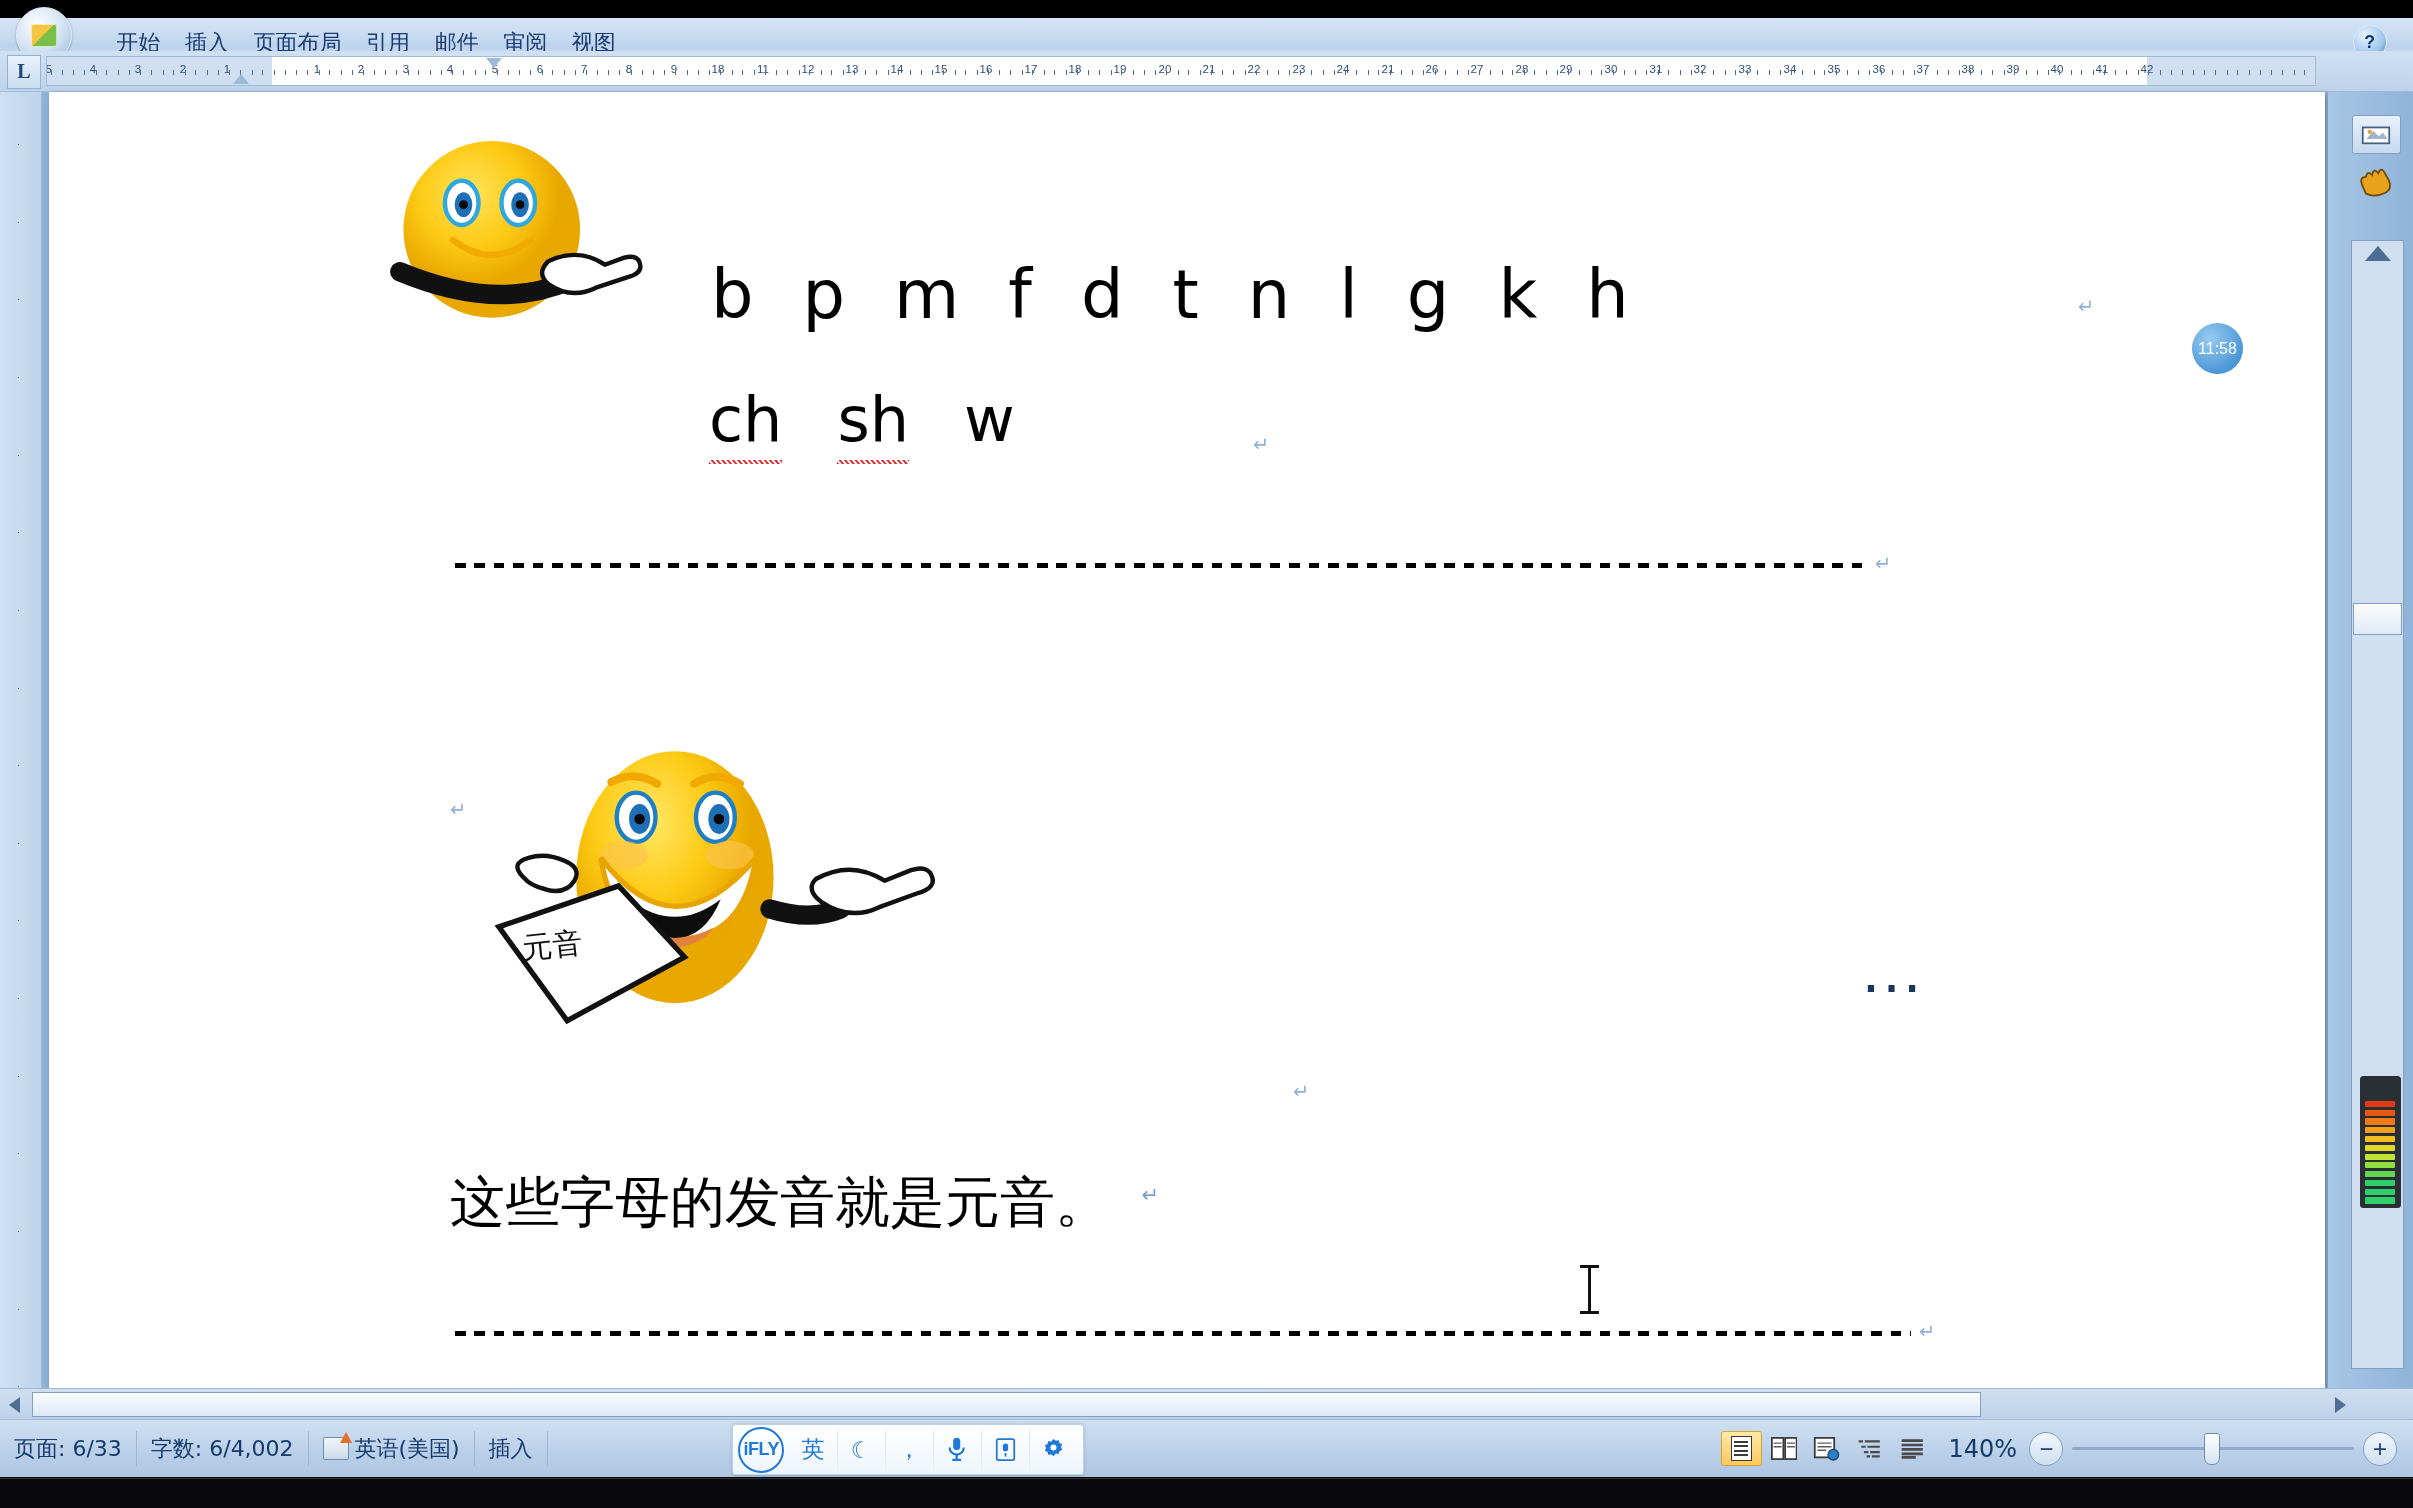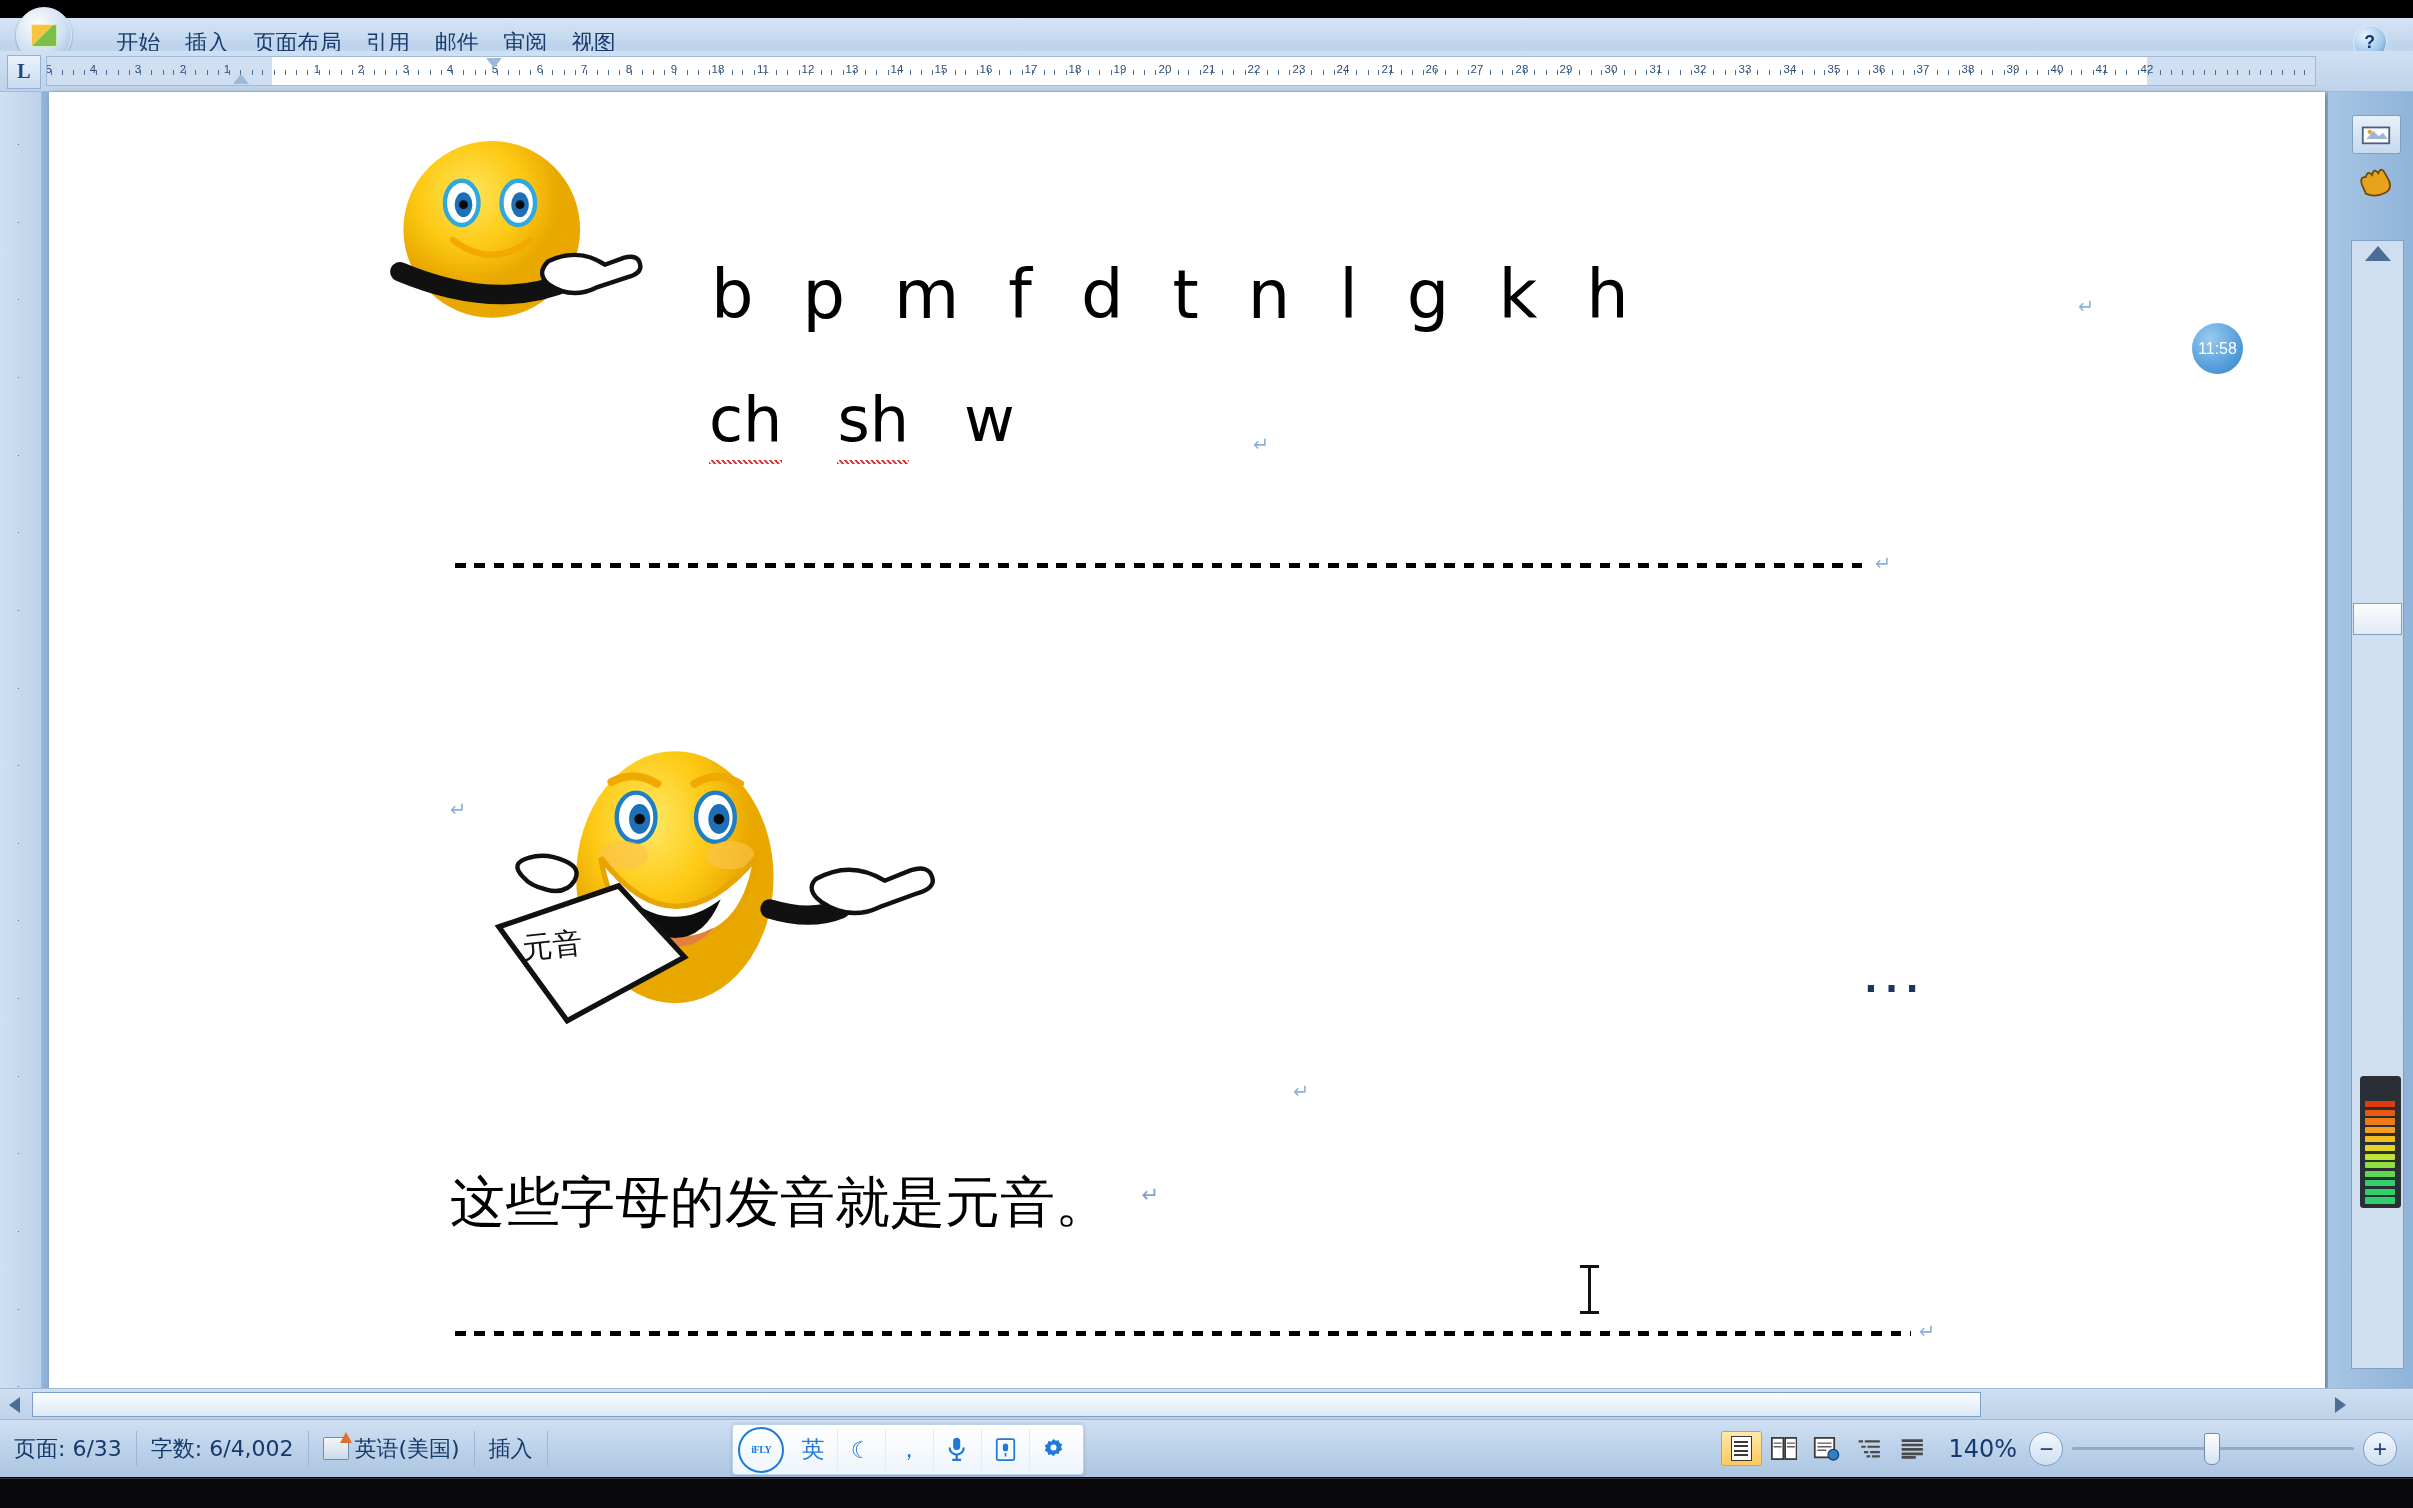--- a/index.html
+++ b/index.html
@@ -259,21 +259,21 @@
   .ime-btn {
     width: 48px; height: 42px; display:flex; align-items:center; justify-content:center;
     color:#1e79d8; font-size: 23px; font-family:"DejaVu Sans","Liberation Sans",sans-serif;
     border-right:0.9px solid #e2ecf7;
   }
   .ime-btn:last-child { border-right:none; }
   .ime-logo {
     width: 46px; height: 46px; border-radius:50%;
     border:2.6px solid #1e79d8; color:#1e79d8;
     display:flex; align-items:center; justify-content:center;
-    font-size: 10px; font-weight:bold; letter-spacing:-0.4px; margin-right:5.3px;font-family:Liberation Serif, serif;
+    font-size: 18px; font-weight:bold; letter-spacing:-0.4px; margin-right:5.3px;
   }
 
   
   .view-btns { display:flex; align-items:center; gap:1.8px; margin-left: auto; padding-right: 3.5px;}
   .view-btn {
     width: 41px; height: 35px; display:flex; align-items:center; justify-content:center;
     border:0.9px solid transparent; border-radius:2.6px;
   }
   .view-btn.active { background: linear-gradient(#ffe9a8,#ffc95c); border-color:#d8a22e; }
   .vb-page {

